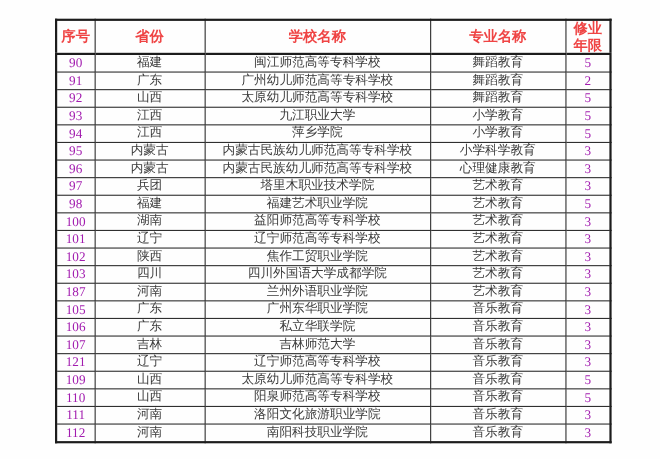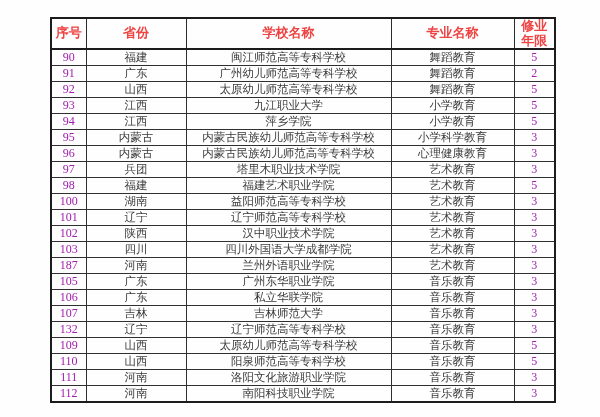--- a/index.html
+++ b/index.html
@@ -156,21 +156,21 @@
         <tr>
           <td class="num">101</td>
           <td>辽宁</td>
           <td>辽宁师范高等专科学校</td>
           <td>艺术教育</td>
           <td class="num">3</td>
         </tr>
         <tr>
           <td class="num">102</td>
           <td>陕西</td>
-          <td>汉中职业技术学院</td>
+          <td>焦作工贸职业学院</td>
           <td>艺术教育</td>
           <td class="num">3</td>
         </tr>
         <tr>
           <td class="num">103</td>
           <td>四川</td>
           <td>四川外国语大学成都学院</td>
           <td>艺术教育</td>
           <td class="num">3</td>
         </tr>
@@ -196,21 +196,21 @@
           <td class="num">3</td>
         </tr>
         <tr>
           <td class="num">107</td>
           <td>吉林</td>
           <td>吉林师范大学</td>
           <td>音乐教育</td>
           <td class="num">3</td>
         </tr>
         <tr>
-          <td class="num">132</td>
+          <td class="num">121</td>
           <td>辽宁</td>
           <td>辽宁师范高等专科学校</td>
           <td>音乐教育</td>
           <td class="num">3</td>
         </tr>
         <tr>
           <td class="num">109</td>
           <td>山西</td>
           <td>太原幼儿师范高等专科学校</td>
           <td>音乐教育</td>

